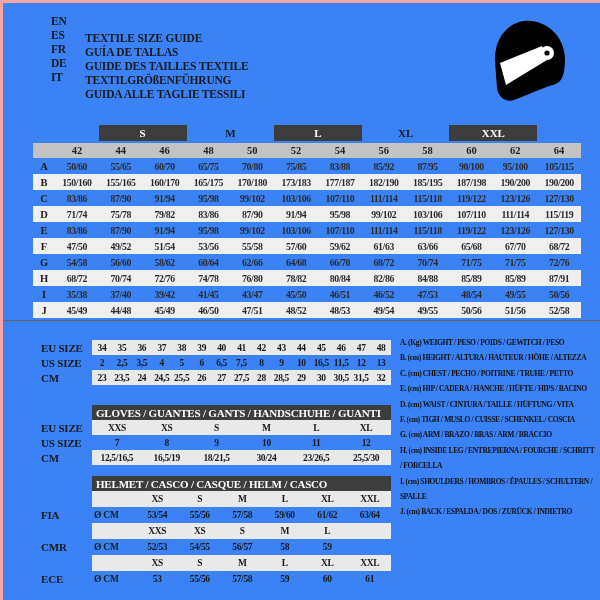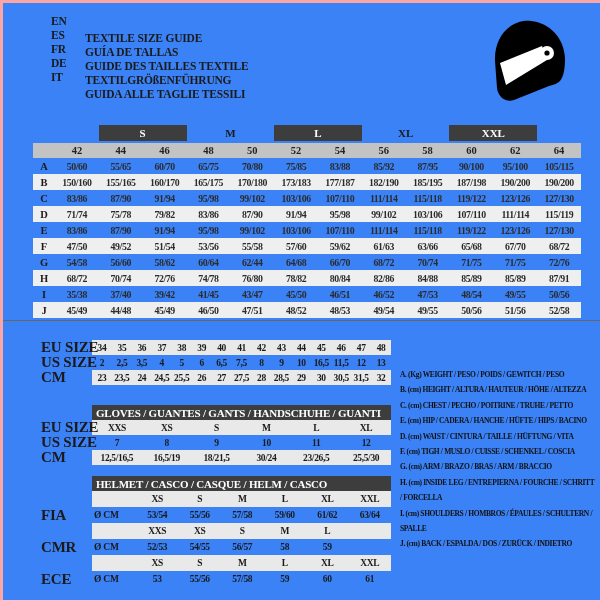--- a/index.html
+++ b/index.html
@@ -35,30 +35,30 @@
   .divider{position:absolute;left:0;right:0;top:317px;border-top:1px solid #666;}
 
   
   .strip{position:absolute;left:30px;width:358px;}
   .strip.shoes{top:337px;} .strip.gloves{top:402px;} .strip.helmet{top:473px;}
   .strip-bar{margin-left:59px;height:15px;background:var(--dark);color:#fff;font-size:11px;font-weight:bold;
              display:flex;align-items:center;padding-left:4px;letter-spacing:-0.2px;white-space:nowrap;}
   .strip-row{position:relative;height:15px;display:flex;}
   .strip.helmet .strip-row{height:16px;}
   .strip-label{position:absolute;left:8px;top:0;bottom:0;display:flex;align-items:center;
-               font-weight:bold;font-size:15px;letter-spacing:-0.2px;}
+               font-weight:bold;font-size:11px;letter-spacing:-0.2px;}
   .strip-cells{margin-left:59px;flex:1;display:flex;}
   .strip-row.shaded .strip-cells{background:var(--lightband);text-align:center;}
   .strip-cell{flex:1;display:flex;align-items:center;justify-content:center;font-weight:bold;
               font-size:9.5px;letter-spacing:-0.35px;white-space:nowrap;}
   .unit-cell{width:42px;flex:none;display:flex;align-items:center;padding-left:2px;font-weight:bold;
              font-size:9.5px;letter-spacing:-0.2px;}
 
   
-  .legend{position:absolute;left:397px;top:332px;width:196px;margin-top:32px;}
+  .legend{position:absolute;left:397px;top:332px;width:196px;}
   .legend-item{font-size:7.5px;font-weight:bold;letter-spacing:-0.35px;line-height:15.4px;color:#111;}
 </style>
 </head>
 <body>
 
 <div class="page">
 
   <div class="langs">
     <div class="lang-row">
       <span class="lang-code">EN</span>
@@ -204,21 +204,21 @@
           <div class="val-cell">65/68</div>
           <div class="val-cell">67/70</div>
           <div class="val-cell">68/72</div>
         </div>
         <div class="st-row">
           <div class="letter-cell">G</div>
           <div class="val-cell">54/58</div>
           <div class="val-cell">56/60</div>
           <div class="val-cell">58/62</div>
           <div class="val-cell">60/64</div>
-          <div class="val-cell">62/44</div>
+          <div class="val-cell">62/66</div>
           <div class="val-cell">64/68</div>
           <div class="val-cell">66/70</div>
           <div class="val-cell">68/72</div>
           <div class="val-cell">70/74</div>
           <div class="val-cell">71/75</div>
           <div class="val-cell">71/75</div>
           <div class="val-cell">72/76</div>
         </div>
         <div class="st-row alt">
           <div class="letter-cell">H</div>

